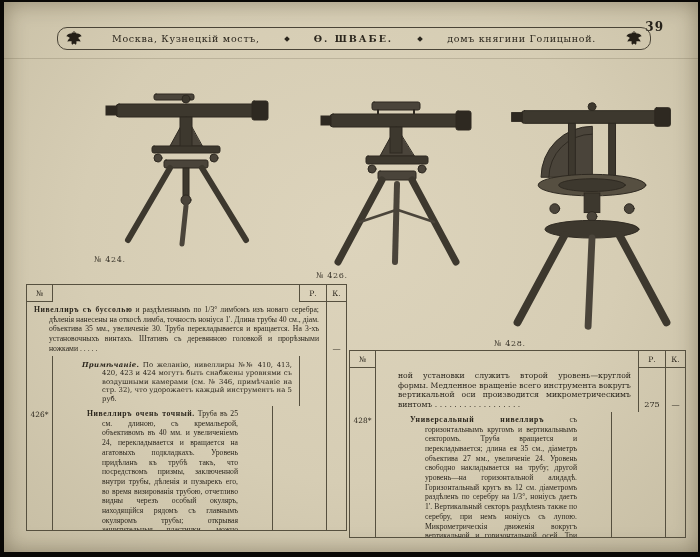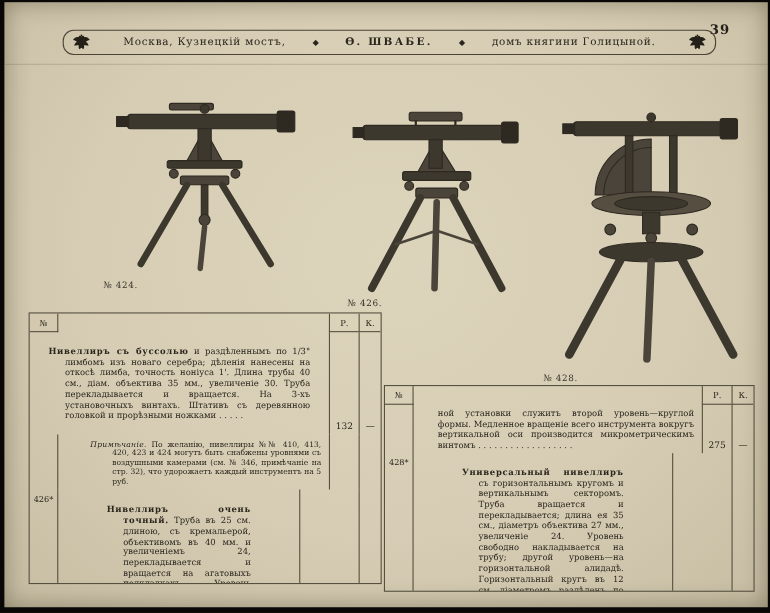--- a/index.html
+++ b/index.html
@@ -37,25 +37,25 @@
   .trow.grow{flex:1 1 auto;gap:27px;}
   .c{box-sizing:border-box;}
   .c.no{flex:0 0 26px;border-right:1px solid #56503f;text-align:center;font-size:7.4px;padding-top:4px;color:#2b261d;}
   .c.tx{flex:1 1 auto;padding:3px 7px 2px 7px;overflow:hidden;min-width:0;}
   .c.r{flex:0 0 27px;border-left:1px solid #56503f;display:flex;align-items:flex-end;justify-content:center;font-size:8.2px;padding-bottom:3px;}
   .c.k{flex:0 0 20px;border-left:1px solid #56503f;display:flex;align-items:flex-end;justify-content:center;font-size:8.2px;padding-bottom:3px;}
   .thead{height:17px;}
   .thead .c{display:flex;align-items:center;justify-content:center;padding:0;font-size:7.6px;}
   .thead .c.no,.thead .c.r,.thead .c.k{border-bottom:1px solid #56503f;}
 
-  .entry{margin:10px;font-size:7.7px;line-height:9.7px;text-align:justify;padding-left:15px;text-indent:-15px;color:#2b261d;}
+  .entry{margin:0;font-size:7.7px;line-height:9.7px;text-align:justify;padding-left:15px;text-indent:-15px;color:#2b261d;font-family:Liberation Serif, serif;}
   .entry .lead{letter-spacing:.6px;}
   .cont{margin:0;font-size:7.7px;line-height:9.7px;text-align:justify;padding-left:15px;color:#2b261d;}
   .note{margin:2px 0 1px 0;font-size:6.9px;line-height:8.5px;text-align:justify;padding-left:42px;text-indent:-20px;color:#2b261d;}
-  .note i{letter-spacing:.3px;}
+  .note i{letter-spacing:.3px;font-weight:bold;}
 </style>
 </head>
 <body>
 
 <div class="scan">
   <div class="page">
     <div class="crease"></div>
     <div class="page-number">39</div>
 
     <div class="banner">
@@ -157,21 +157,20 @@
       <div class="trow thead">
         <div class="c no">№</div>
         <div class="c tx"></div>
         <div class="c r">Р.</div>
         <div class="c k">К.</div>
       </div>
       <div class="trow">
         <div class="c tx">
           <p class="entry"><b class="lead">Нивеллиръ съ буссолью</b><span> и раздѣленнымъ по 1/3° лимбомъ изъ новаго серебра; дѣленія нанесены на откосѣ лимба, точность ноніуса 1'. Длина трубы 40 см., діам. объектива 35 мм., увеличеніе 30. Труба перекладывается и вращается. На 3-хъ установочныхъ винтахъ. Штативъ съ деревянною головкой и прорѣзными ножками . . . . .</span></p>
         </div>
-        <div class="c r">132</div>
         <div class="c k">—</div>
       </div>
       <div class="trow">
         <div class="c no"></div>
         <div class="c tx">
           <p class="note"><i>Примѣчаніе.</i><span> По желанію, нивеллиры №№ 410, 413, 420, 423 и 424 могутъ быть снабжены уровнями съ воздушными камерами (см. № 346, примѣчаніе на стр. 32), что удорожаетъ каждый инструментъ на 5 руб.</span></p>
         </div>
         <div class="c r"></div>
         <div class="c k"></div>
       </div>

